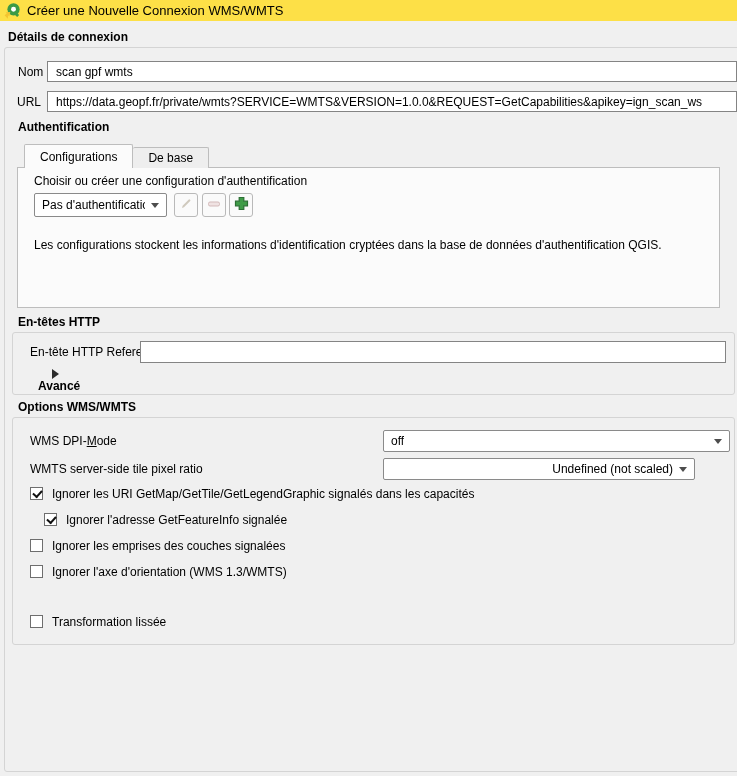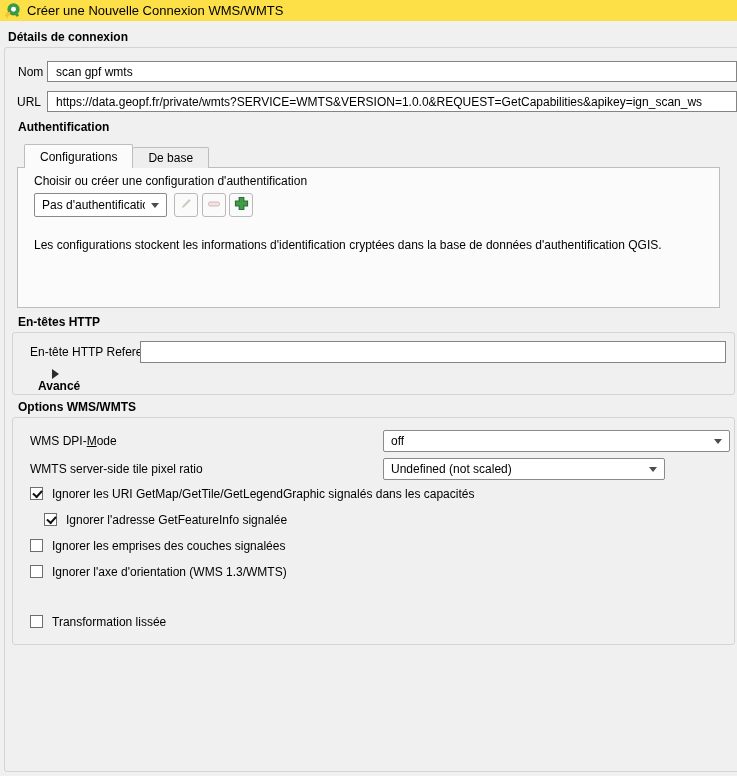--- a/index.html
+++ b/index.html
@@ -141,21 +141,21 @@
   <div class="g-title" style="left:18px;top:400px;">Options WMS/WMTS</div>
   <div class="frame" style="left:12px;top:417px;width:721px;height:226px;"></div>
 
   <div class="f-label" style="left:30px;top:434px;">WMS DPI-<u>M</u>ode</div>
   <div class="combo" style="left:383px;top:430px;width:347px;height:22px;">
     <span class="combo-text">off</span>
     <span class="arrow-down"></span>
   </div>
 
   <div class="f-label" style="left:30px;top:462px;">WMTS server-side tile pixel ratio</div>
-  <div class="combo" style="left:383px;top:458px;width:282px;height:22px;">
+  <div class="combo" style="left:383px;top:458px;width:312px;height:22px;justify-content:flex-end;">
     <span class="combo-text">Undefined (not scaled)</span>
     <span class="arrow-down"></span>
   </div>
 
   <div class="check-row" style="left:30px;top:485px;">
     <span class="checkbox checked"></span>
     <span class="cb-label">Ignorer les URI GetMap/GetTile/GetLegendGraphic signalés dans les capacités</span>
   </div>
   <div class="check-row" style="left:44px;top:511px;">
     <span class="checkbox checked"></span>

